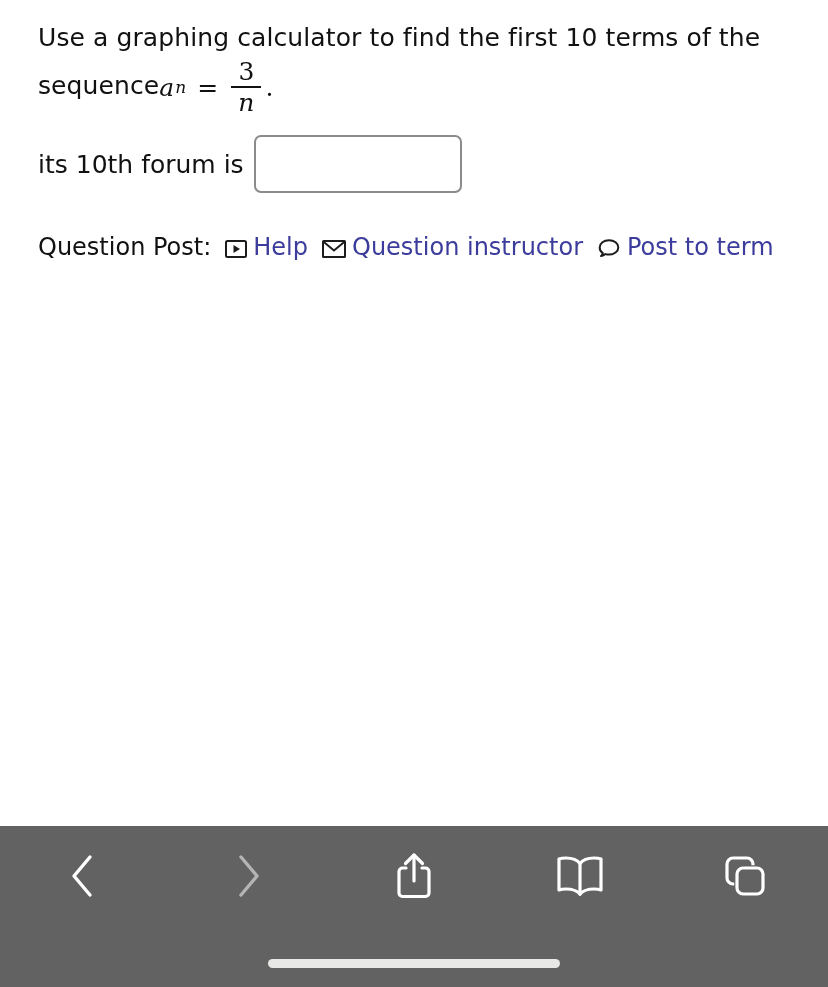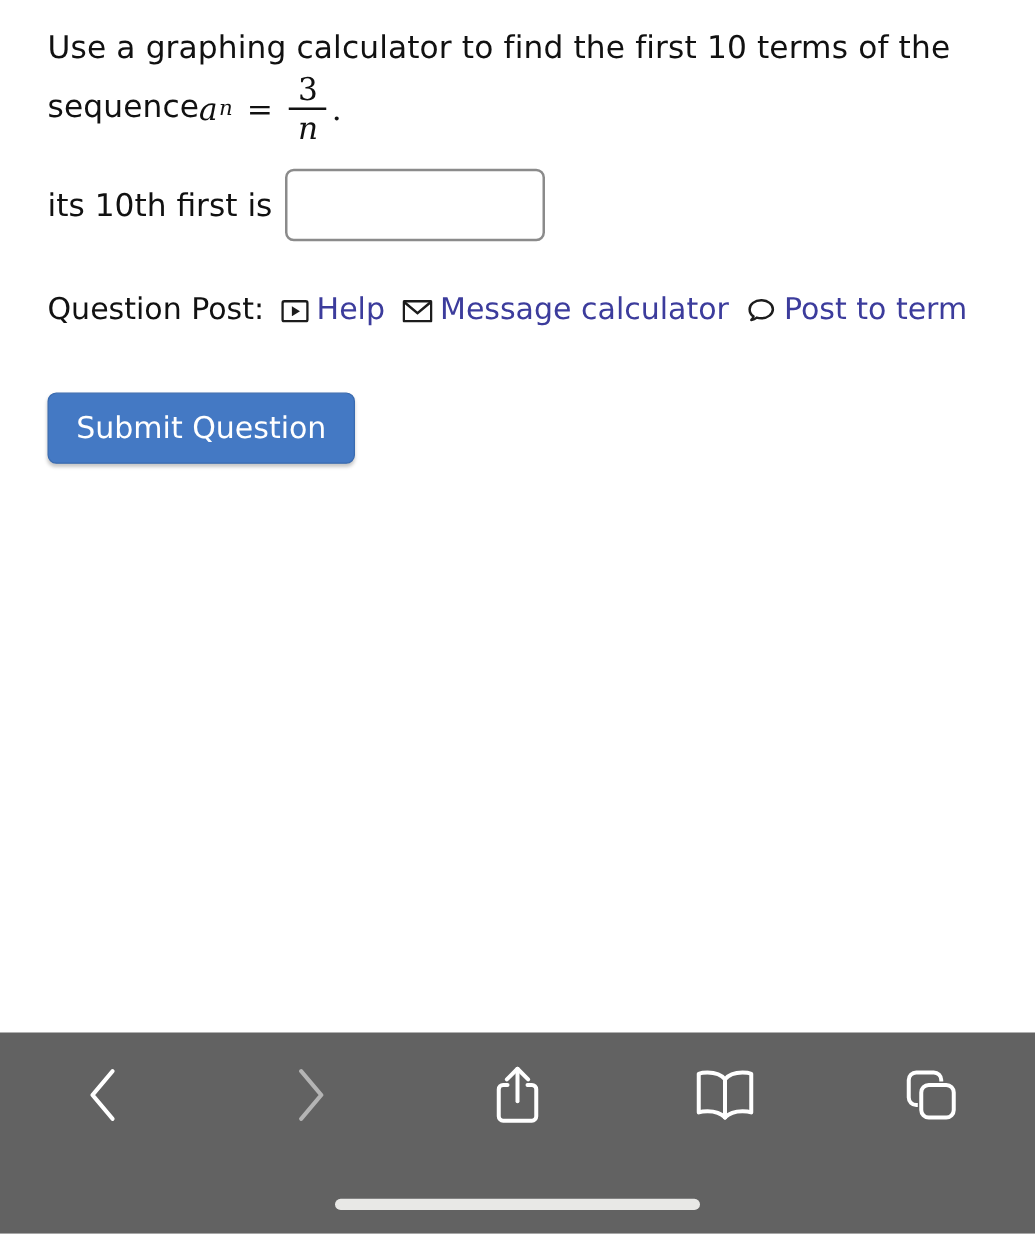--- a/index.html
+++ b/index.html
@@ -210,39 +210,36 @@
             <span class="num">3</span>
             <span class="bar"></span>
             <span class="den">n</span>
           </span>
           <span class="period">.</span>
         </span>
     </div>
 
 
     <div class="answer-row second">
-      <span class="answer-label">its 10th first is</span>
+      <span class="answer-label">its 10th forum is</span>
       <input class="answer-input" type="text" placeholder="" style="">
     </div>
 
     <div class="qhelp">
       <span class="qhelp-label">Question Post:</span><a class="help-link" href="#"><span class="ic"><svg width="22" height="18" viewBox="0 0 22 18">
               <rect x="1" y="1" width="20" height="16" rx="1.5" fill="none" stroke="#1c1c1c" stroke-width="2"></rect>
               <polygon points="8.5,5 15,9 8.5,13" fill="#1c1c1c"></polygon>
             </svg></span><span class="ltext">Help</span></a><a class="help-link" href="#"><span class="ic"><svg width="24" height="18" viewBox="0 0 24 18">
               <rect x="1" y="1" width="22" height="16" rx="0.5" fill="none" stroke="#1c1c1c" stroke-width="2"></rect>
               <polyline points="1.8,2 12,10.5 22.2,2" fill="none" stroke="#1c1c1c" stroke-width="2"></polyline>
-            </svg></span><span class="ltext">Message calculator</span></a><a class="help-link" href="#"><span class="ic"><svg width="24" height="20" viewBox="0 0 24 20">
+            </svg></span><span class="ltext">Question instructor</span></a><a class="help-link" href="#"><span class="ic"><svg width="24" height="20" viewBox="0 0 24 20">
               <path d="M12 2.2c5.2 0 9.3 3.2 9.3 7.2s-4.1 7.2-9.3 7.2c-1.3 0-2.5-.2-3.6-.5-1.2 1-2.8 1.7-4.3 1.9.9-.9 1.5-1.9 1.7-2.9C3.7 13.8 2.7 11.9 2.7 9.4c0-4 4.1-7.2 9.3-7.2z" fill="none" stroke="#1c1c1c" stroke-width="2" stroke-linejoin="round"></path>
             </svg></span><span class="ltext">Post to term</span></a>
     </div>
 
-    <div class="submit-wrap">
-      <button class="submit-btn">Submit Question</button>
-    </div>
 
   </div>
 
   <div class="toolbar">
     <div class="toolbar-icons">
 
       <div class="tb-item">
         <span>
           <svg width="34" height="48" viewBox="0 0 34 48">
             <polyline points="24,5 8,24 24,43" fill="none" stroke="#ffffff" stroke-width="3.4" stroke-linecap="round" stroke-linejoin="round"></polyline>

